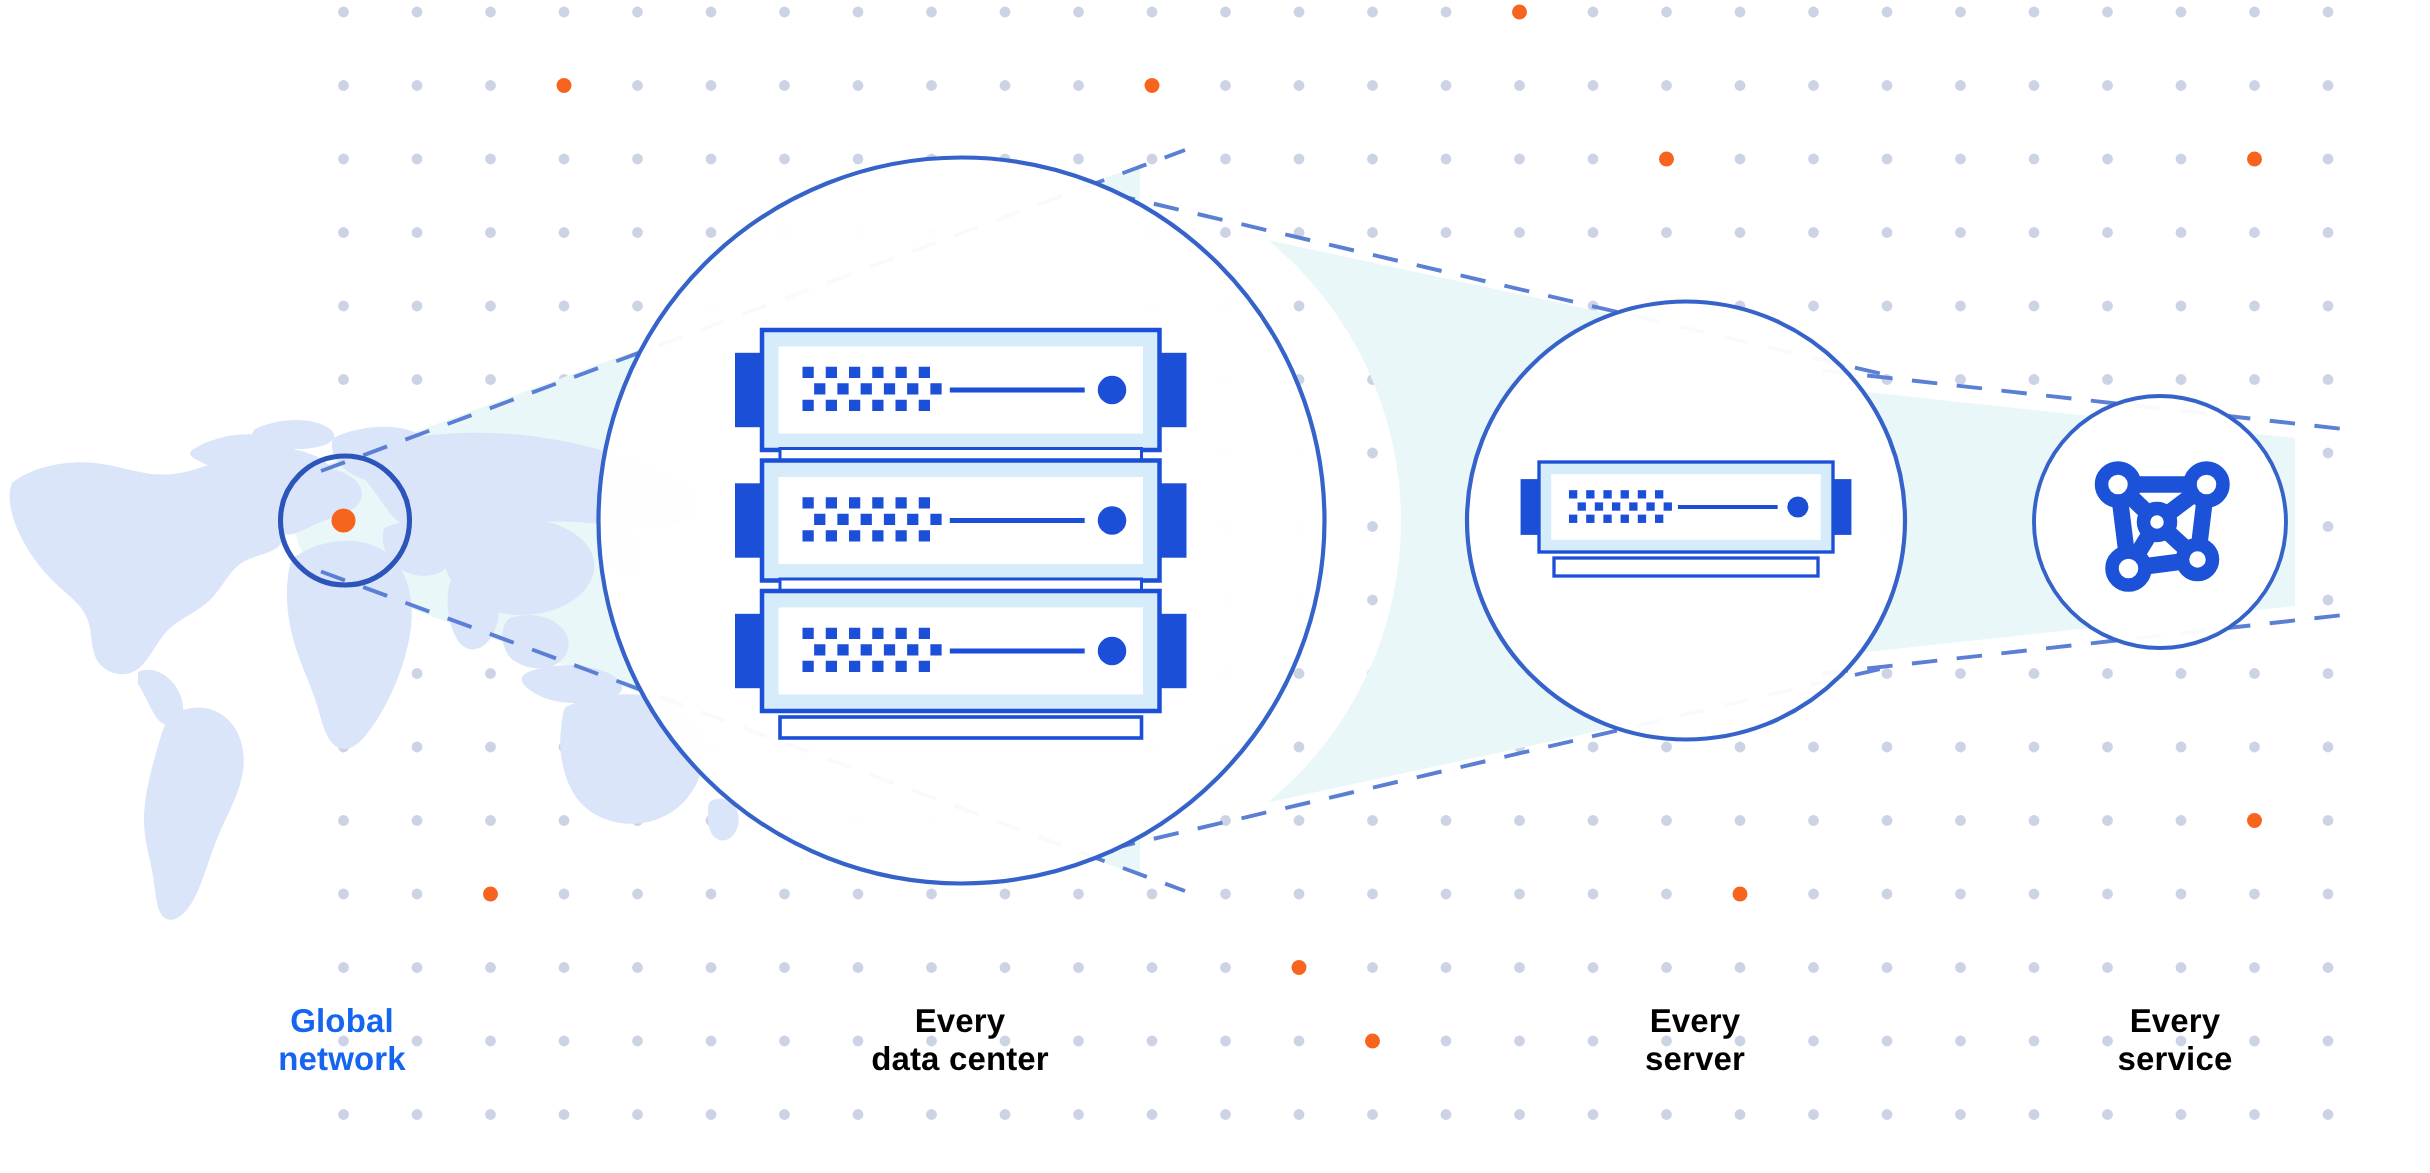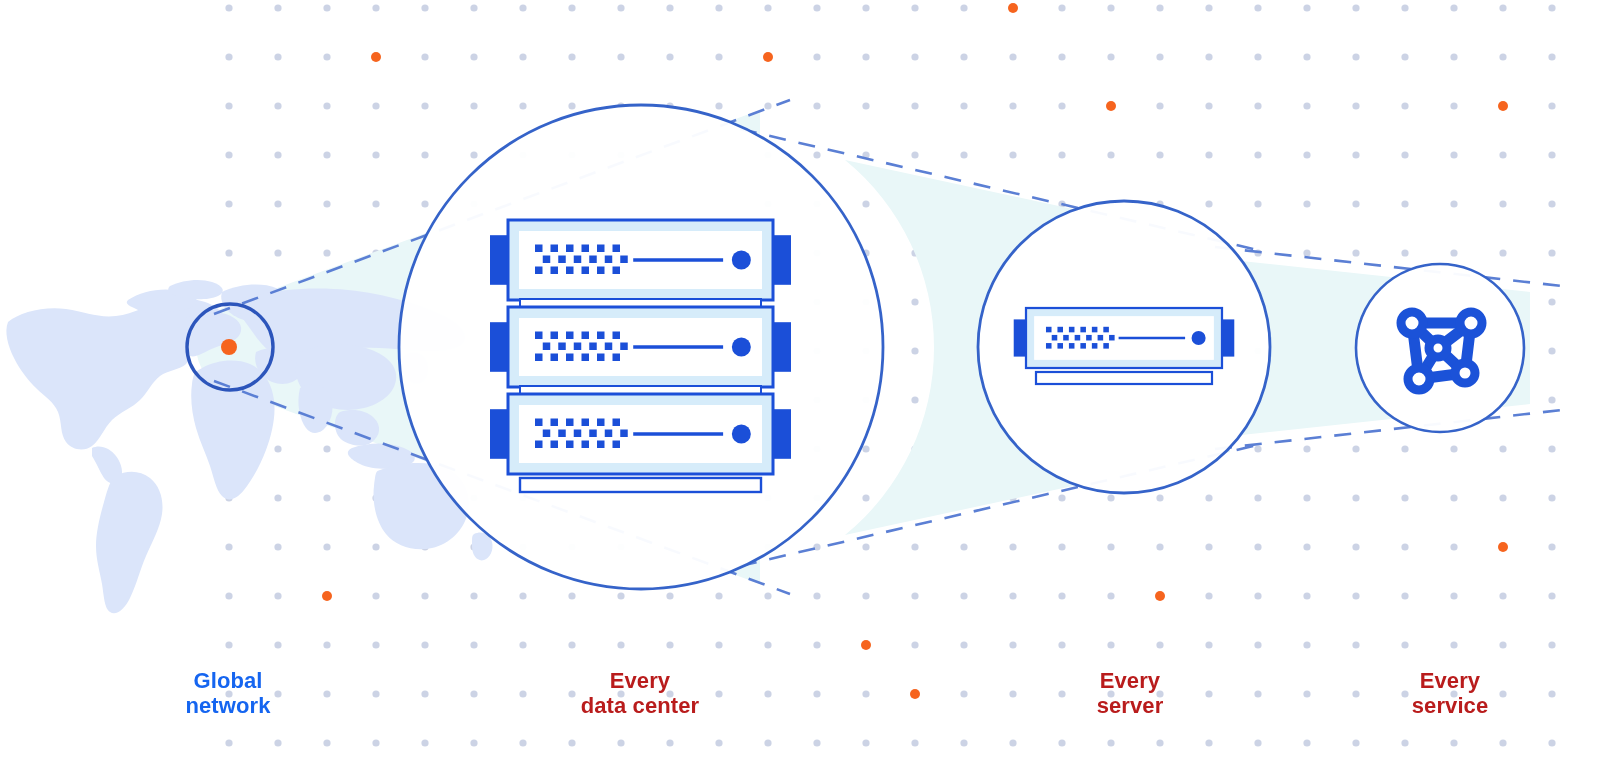--- a/index.html
+++ b/index.html
@@ -35,21 +35,21 @@
     height: 782px;
     pointer-events: none;
   }
   .label {
     position: absolute;
     text-align: center;
     font-size: 22px;
     line-height: 25px;
     font-weight: 600;
     letter-spacing: 0.1px;
-    color: #b91c1c;
+    color: #000000;
     white-space: pre-line;
   }
   .label.accent {
     color: #1565f0;
     font-weight: 700;
   }
   #lbl-global  { left: 128px; top: 668px; width: 200px; }
   #lbl-dc      { left: 540px; top: 668px; width: 200px; }
   #lbl-server  { left: 1030px; top: 668px; width: 200px; }
   #lbl-service { left: 1350px; top: 668px; width: 200px; }

